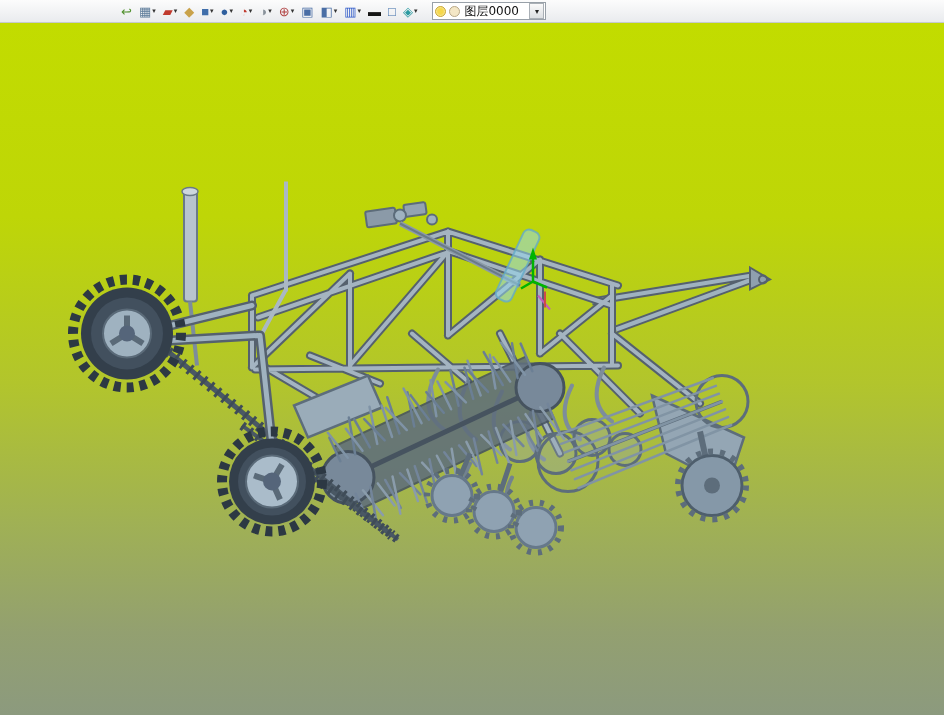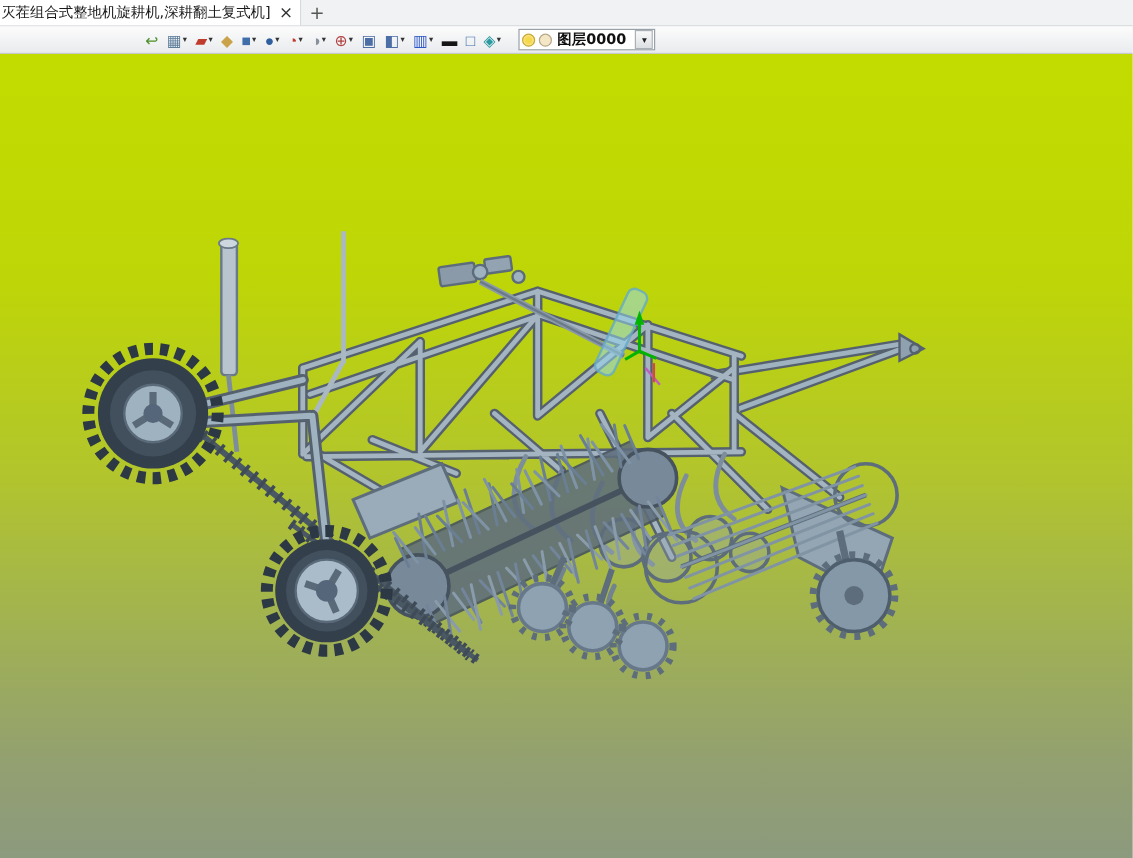--- a/index.html
+++ b/index.html
@@ -20,21 +20,21 @@
   
   .toolbar { height: 23px; flex: 0 0 auto; background: linear-gradient(#fcfcfc, #e9ebee);
     border-bottom: 1px solid #c6cacd; display: flex; align-items: center; padding-left: 118px; }
   .icons { display: flex; align-items: center; gap: 1px; }
   .tool { display: flex; align-items: center; height: 20px; padding: 0 2px; border: 1px solid transparent;
     background: transparent; cursor: pointer; }
   .tool .glyph { font-size: 13px; line-height: 13px; }
   .tool .arrow { font-size: 7px; color: #333; margin-left: 1px; }
   .layer-combo { margin-left: 12px; height: 18px; width: 114px; background: #ffffff;
     border: 1px solid #98a0a8; display: flex; align-items: center; padding-left: 2px;
-    font-size: 12px; color: #111; cursor: pointer; font-weight: bold; }
+    font-size: 12px; color: #111; cursor: pointer; }
   .bulb { width: 11px; height: 11px; border-radius: 50%;
     border: 1px solid #c9a83a; box-shadow: inset 0 0 2px #fff; flex: 0 0 auto; }
   .dot { width: 11px; height: 11px; border-radius: 50%; border: 1px solid #b8a888;
     margin-left: 3px; flex: 0 0 auto; }
   .layer-text { flex: 1 1 auto; margin-left: 4px; white-space: nowrap; overflow: hidden; }
   .combo-arrow { width: 15px; height: 16px; margin-right: 1px; flex: 0 0 auto;
     background: linear-gradient(#fafafa, #dcdfe2); border: 1px solid #aab0b6;
     display: flex; align-items: center; justify-content: center; font-size: 8px; color: #222; }
 
   
@@ -42,27 +42,20 @@
     background: linear-gradient(180deg,
       var(--bg-top, #c2dc00) 0%, #bed607 28%, #b2c52c 52%,
       #a0b154 72%, #93a070 88%, var(--bg-bottom, #8c9a7e) 100%); }
   .viewport svg { position: absolute; left: 0; top: 0; width: 100%; height: 100%; display: block; }
 </style>
 </head>
 <body>
 
 <div class="window">
 
-  <div class="tabbar">
-    <div class="tab">
-      <span class="tab-title">灭茬组合式整地机旋耕机,深耕翻土复式机]</span>
-      <span class="tab-close">×</span>
-    </div>
-    <div class="newtab">+</div>
-  </div>
 
   <div class="toolbar">
     <div class="icons" id="toolbar-icons">
         <button class="tool">
           <span class="glyph" style="color: rgb(78, 143, 42);">↩</span>
         </button>
         <button class="tool">
           <span class="glyph" style="color: rgb(93, 124, 154);">▦</span>
           <span class="arrow">▾</span>
         </button>

